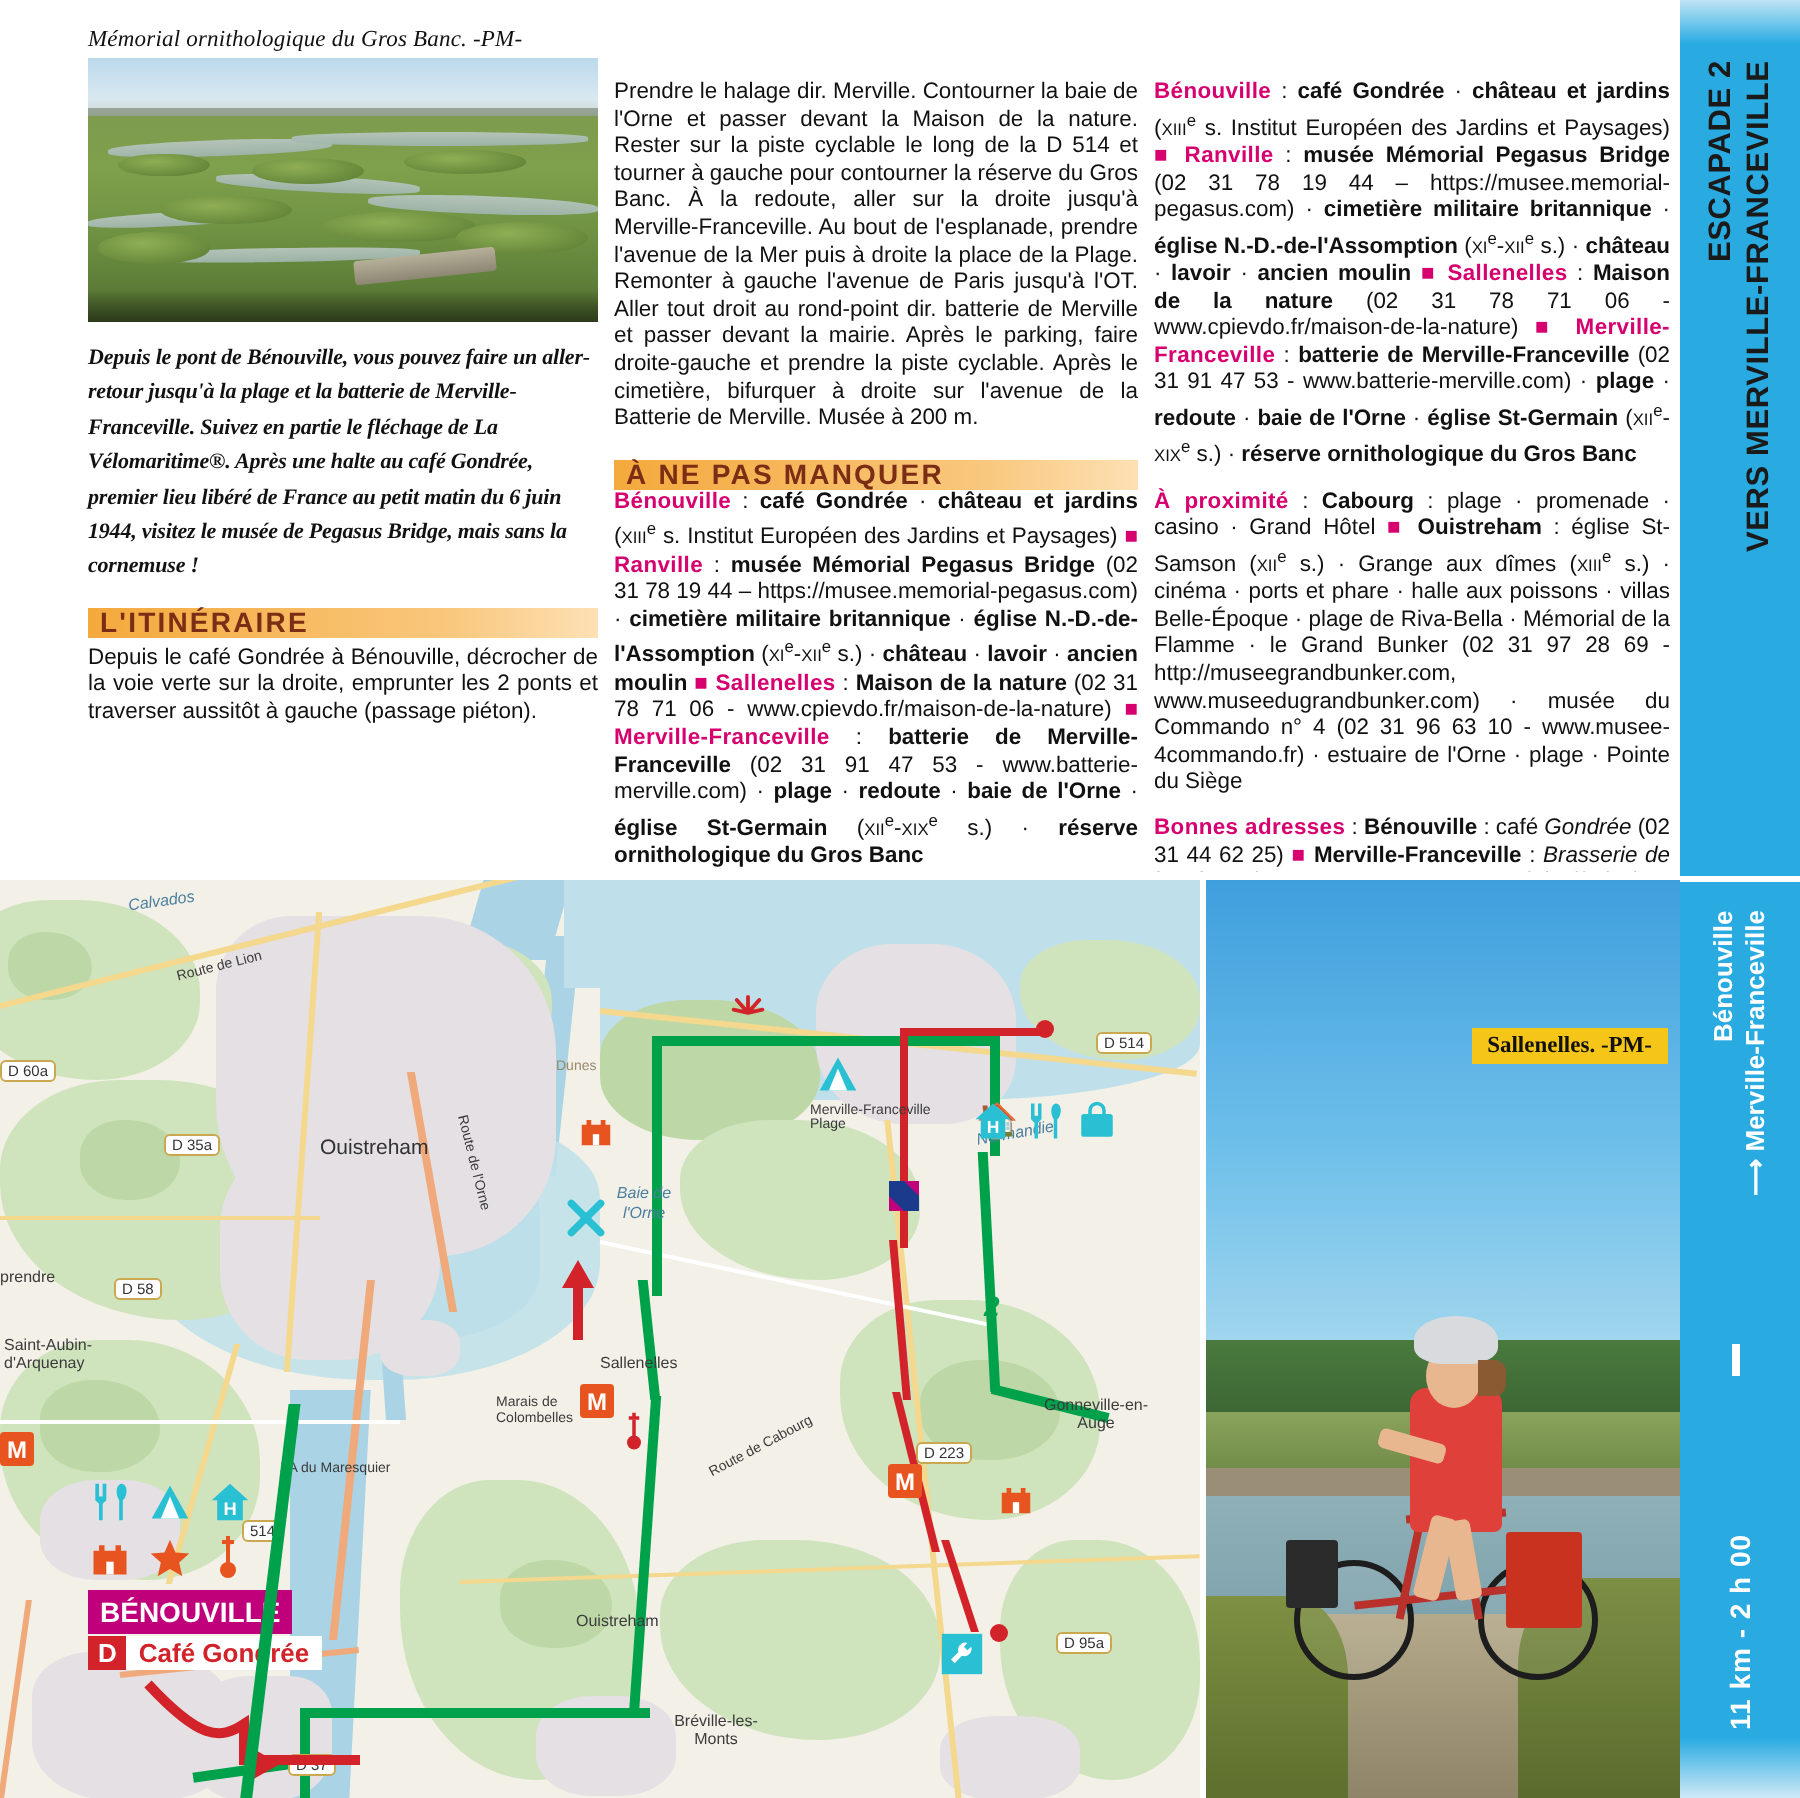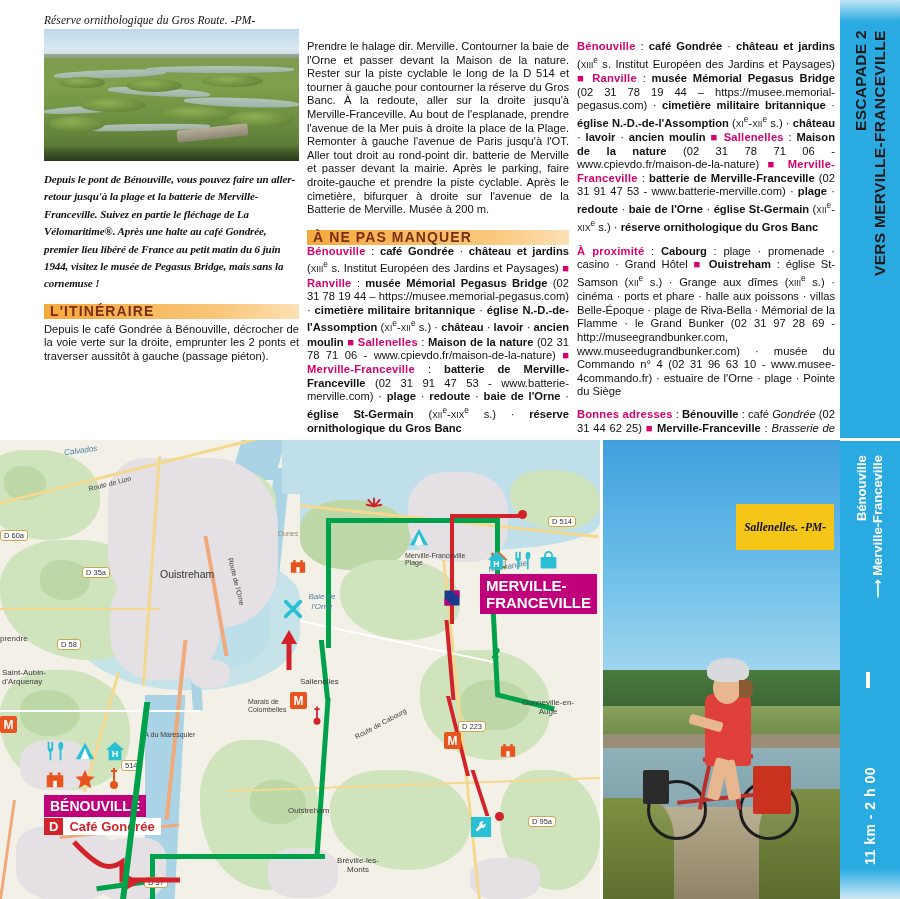--- a/index.html
+++ b/index.html
@@ -305,24 +305,24 @@
       background:#9a8e76; }
   .p2-water { position:absolute; left:0; top:67%; width:100%; height:14%;
       background: linear-gradient(to bottom,#8fb0b8,#7ea2ac); }
   .p2-path { position:absolute; left:0; top:80%; width:100%; height:20%;
       background: linear-gradient(to bottom,#b4a98a,#8f8467); }
   .p2-grassL { position:absolute; left:0; top:78%; width:30%; height:22%;
       background: linear-gradient(to bottom,#7e9042,#5e6f2e); border-radius: 0 40% 0 0;}
   .p2-grassR { position:absolute; right:0; top:76%; width:34%; height:24%;
       background: linear-gradient(to bottom,#7d8f45,#5a6b2d); border-radius: 40% 0 0 0;}
   .caption-tag {
-    position:absolute; right:6px; top:64px;
+    position:absolute; right:6px; top:74px;
     background:#f5c518; color:#111;
-    font-family:"Liberation Serif", serif; font-style:italic; font-weight:bold;
-    font-size:11.5px; padding:17px 8px; white-space:nowrap;
+    font-family:"Liberation Serif", serif; font-weight:bold;
+    font-size:11.5px; padding:3px 8px; white-space:nowrap;
   }
 
   
   .cyc { position:absolute; }
   .cyc-wheel { position:absolute; border:3px solid #1d1d1d; border-radius:50%; background: rgba(255,255,255,0.08); }
   .cyc-frame { position:absolute; background:#b9312a; }
   .cyc-body { position:absolute; background:#e0403a; border-radius:8px 8px 4px 4px; }
   .cyc-head { position:absolute; background:#e8b78f; border-radius:50%; }
   .cyc-helmet { position:absolute; background:#d8dadd; border-radius:50% 50% 35% 35%; }
   .cyc-leg { position:absolute; background:#e8b78f; border-radius:3px; }
@@ -369,21 +369,21 @@
   <div class="pagetab tl">
     <span>20</span>
   </div>
   <div class="pagetab bl">
     <span>21</span>
   </div>
 
   <div class="topzone">
 
     <div class="col1">
-      <div class="photo-caption">Réserve ornithologique du Gros Route. -PM-</div>
+      <div class="photo-caption">Mémorial ornithologique du Gros Banc. -PM-</div>
       <div class="photo-box">
         <div class="ph-sky"></div>
         <div class="ph-horizon"></div>
         <div class="ph-marsh"></div>
         <div class="ph-water ph-w1"></div>
         <div class="ph-water ph-w2"></div>
         <div class="ph-water ph-w3"></div>
         <div class="ph-water ph-w4"></div>
         <div class="ph-water ph-w5"></div>
         <div class="ph-water ph-w6"></div>
@@ -597,24 +597,20 @@
       <svg style="position:absolute;left:310px;top:266px;width:14px;height:20px;" viewBox="0 0 16 22">
         <path d="M8 0 v4 M5 3 h6" stroke="#d2232a" stroke-width="2"></path>
         <rect x="7" y="4" width="2" height="10" fill="#d2232a"></rect>
         <circle cx="8" cy="17" r="4" fill="#d2232a"></circle>
       </svg>
 
       <svg style="position:absolute;left:364px;top:52px;width:20px;height:16px;" viewBox="0 0 24 20">
         <path d="M12 18 L12 8 M12 18 L5 10 M12 18 L19 10 M12 18 L3 16 M12 18 L21 16" stroke="#d2232a" stroke-width="2.4" stroke-linecap="round"></path>
       </svg>
 
-      <div class="city-tag" style="left:480px;top:134px;">
-        <div>MERVILLE-</div>
-        <div>FRANCEVILLE</div>
-      </div>
 
       <div style="position:absolute;left:44px;top:300px;">
         <svg style="position:absolute;left:0px;top:0px;width:22px;height:22px;" viewBox="0 0 24 24">
           <path d="M4 2 L6 2 L6 9 L8 9 L8 2 L10 2 L10 11 L8 13 L8 22 L6 22 L6 13 L4 11 Z" fill="#29c0d4"></path>
           <path d="M18 2 C21 2 22 6 20 10 L19 11 L19 22 L17 22 L17 11 C15 8 15 3 18 2 Z" fill="#29c0d4"></path>
         </svg>
         <svg style="position:absolute;left:30px;top:0px;width:22px;height:22px;" viewBox="0 0 24 24">
           <path d="M12 3 L22 21 H2 Z" fill="#29c0d4"></path>
           <path d="M12 9 L17 21 H7 Z" fill="#fff"></path>
         </svg>

